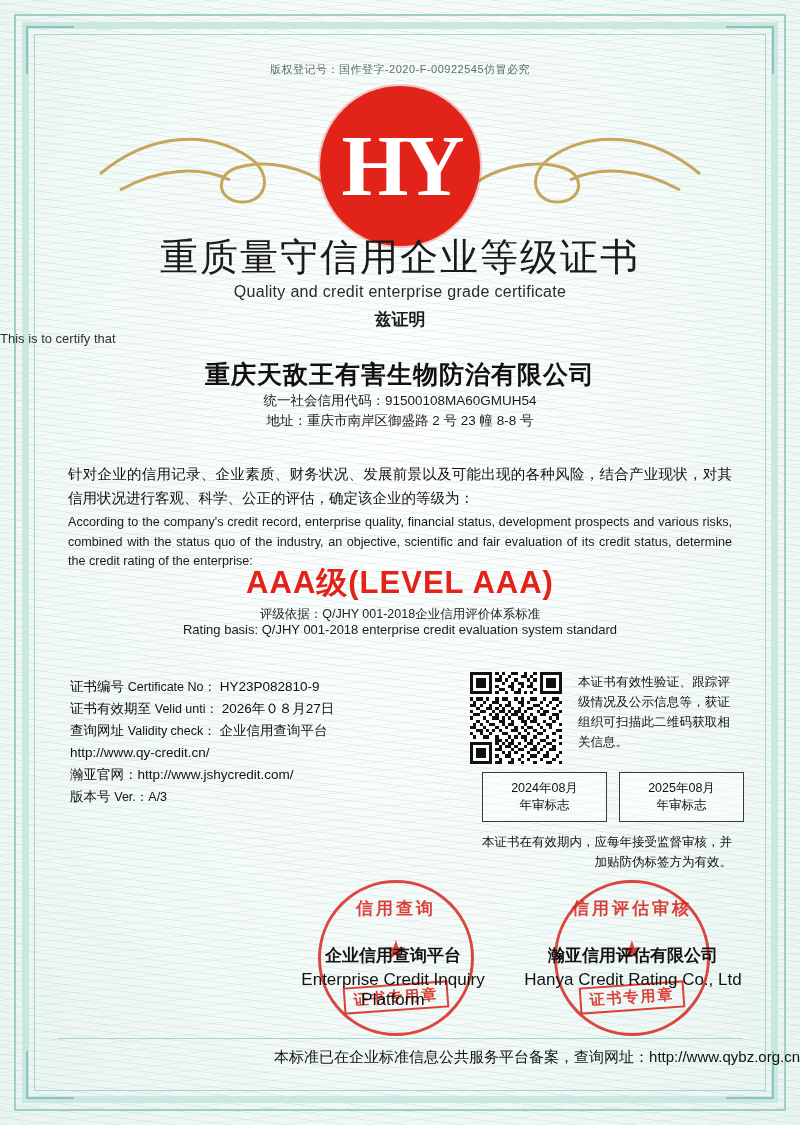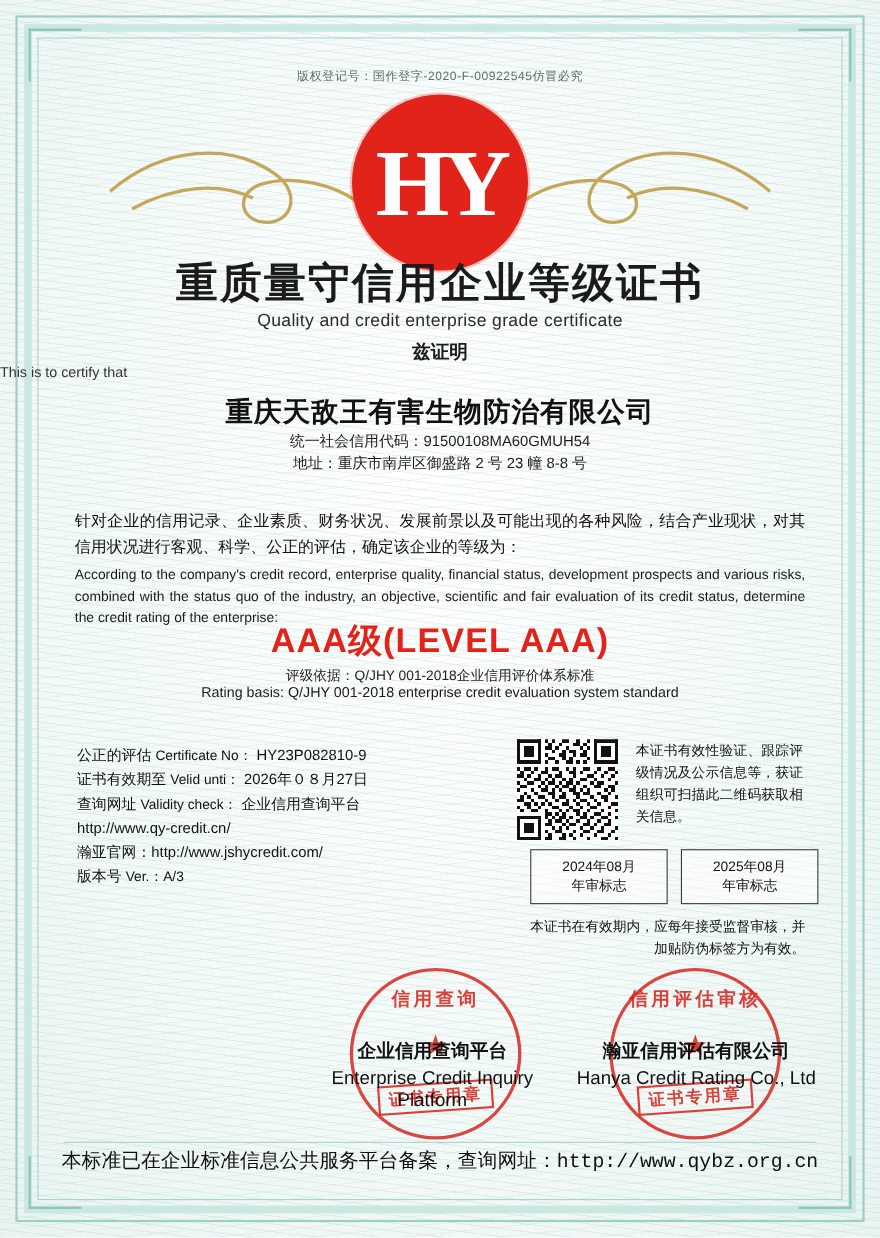--- a/index.html
+++ b/index.html
@@ -62,21 +62,21 @@
     box-shadow:0 0 0 2px rgba(226,35,26,0.25);
   }
   .seal-logo .hy{
     color:#fff;font-weight:bold;font-size:86px;line-height:1;
     font-family:"Liberation Serif", serif;letter-spacing:-6px;
     position:relative;
   }
 
   .title-cn{
     position:absolute;top:232px;left:0;width:100%;text-align:center;
-    font-size:38px;font-weight:bold;color:#1b1b1b;letter-spacing:2px;
+    font-size:38px;font-weight:normal;color:#1b1b1b;letter-spacing:2px;
     font-family:"DejaVu Sans", sans-serif;
   }
   .title-en{
     position:absolute;top:283px;left:0;width:100%;text-align:center;
     font-size:16px;color:#2b2b2b;letter-spacing:0.3px;
   }
   .certify-cn{
     position:absolute;top:308px;left:0;width:100%;text-align:center;
     font-size:17px;color:#1b1b1b;font-weight:bold;
   }
@@ -182,22 +182,22 @@
   .seal-right{right:90px;top:880px;}
 
   .org{
     position:absolute;top:944px;font-size:17px;color:#111;font-weight:bold;text-align:center;
   }
   .org .en{display:block;font-size:17px;font-weight:normal;margin-top:3px;}
   .org-left{left:278px;width:230px;}
   .org-right{right:52px;width:230px;}
 
   .footer{
-    position:absolute;left:0;bottom:58px;width:100%;text-align:center;
-    font-size:18px;color:#111;font-family:Liberation Mono, monospace;
+    position:absolute;left:0;bottom:58px;width:100%;text-align:right;
+    font-size:15px;color:#111;
   }
   .footer-rule{
     position:absolute;left:58px;right:58px;bottom:86px;height:1px;background:#a9d4cc;
   }
 </style>
 </head>
 <body>
 
 <div class="cert">
   <div class="wave-bg"></div>
@@ -238,21 +238,21 @@
     <div class="cn">针对企业的信用记录、企业素质、财务状况、发展前景以及可能出现的各种风险，结合产业现状，对其信用状况进行客观、科学、公正的评估，确定该企业的等级为：</div>
     <div class="en">According to the company's credit record, enterprise quality, financial status, development prospects and various risks, combined with the status quo of the industry, an objective, scientific and fair evaluation of its credit status, determine the credit rating of the enterprise:</div>
   </div>
 
   <div class="level">AAA级(LEVEL AAA)</div>
   <div class="basis-cn">评级依据：Q/JHY 001-2018企业信用评价体系标准</div>
   <div class="basis-en">Rating basis: Q/JHY 001-2018 enterprise credit evaluation system standard</div>
 
   <div class="info">
     <div class="line">
-      <span class="lbl-cn">公正的评估</span>
+      <span class="lbl-cn">证书编号</span>
       <span class="lbl-en">Certificate No：</span>
       <span class="val">HY23P082810-9</span>
     </div>
     <div class="line">
       <span class="lbl-cn">证书有效期至</span>
       <span class="lbl-en">Velid unti：</span>
       <span class="val">2026年０８月27日</span>
     </div>
     <div class="line">
       <span class="lbl-cn">查询网址</span>

